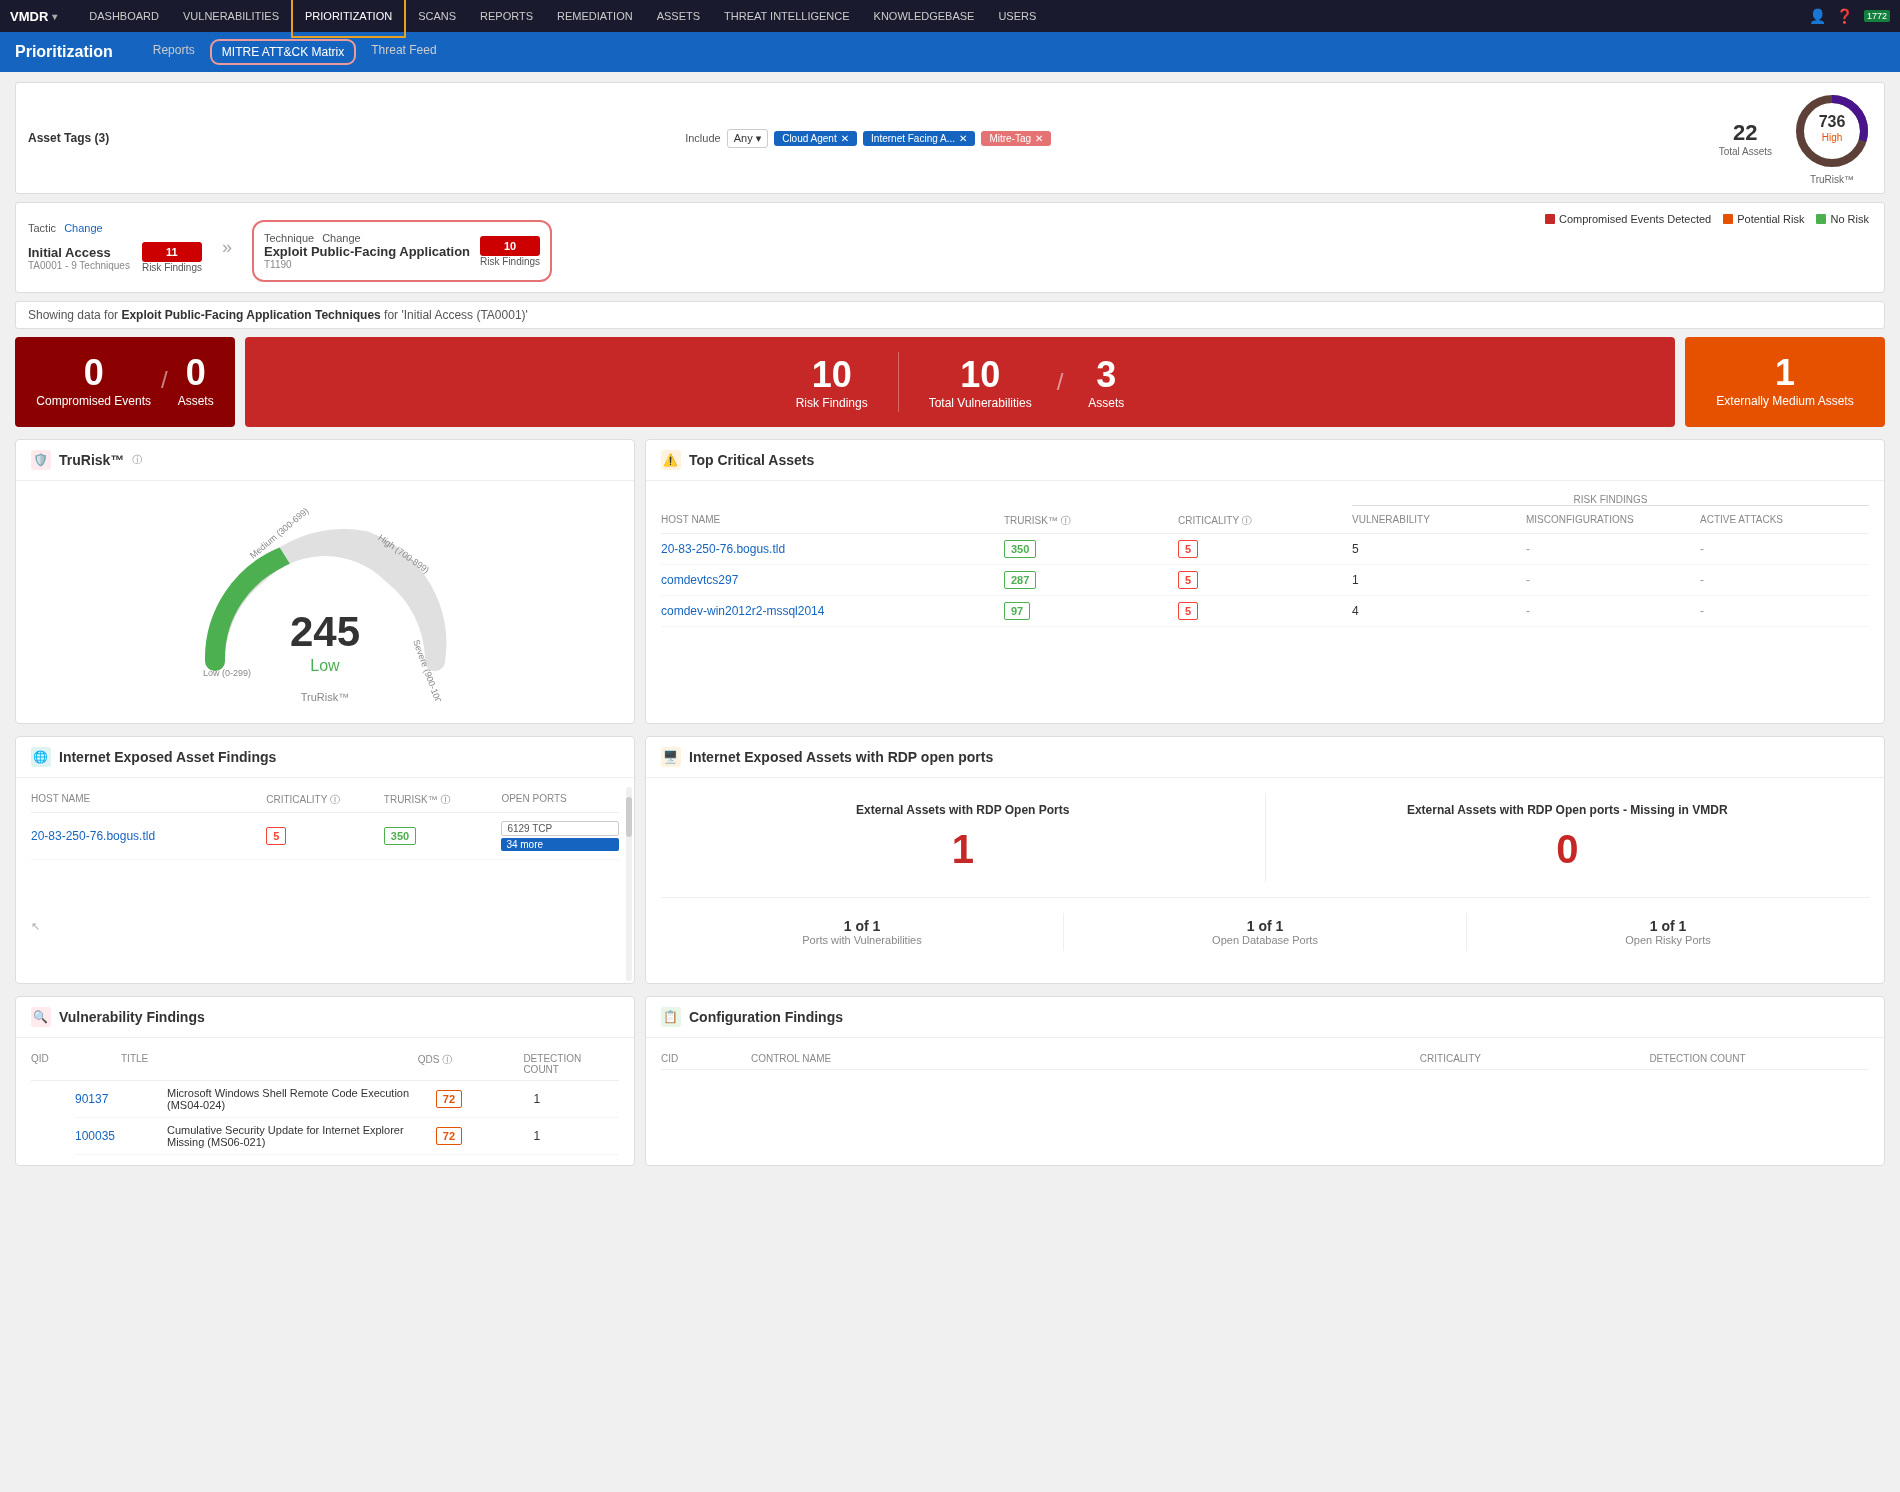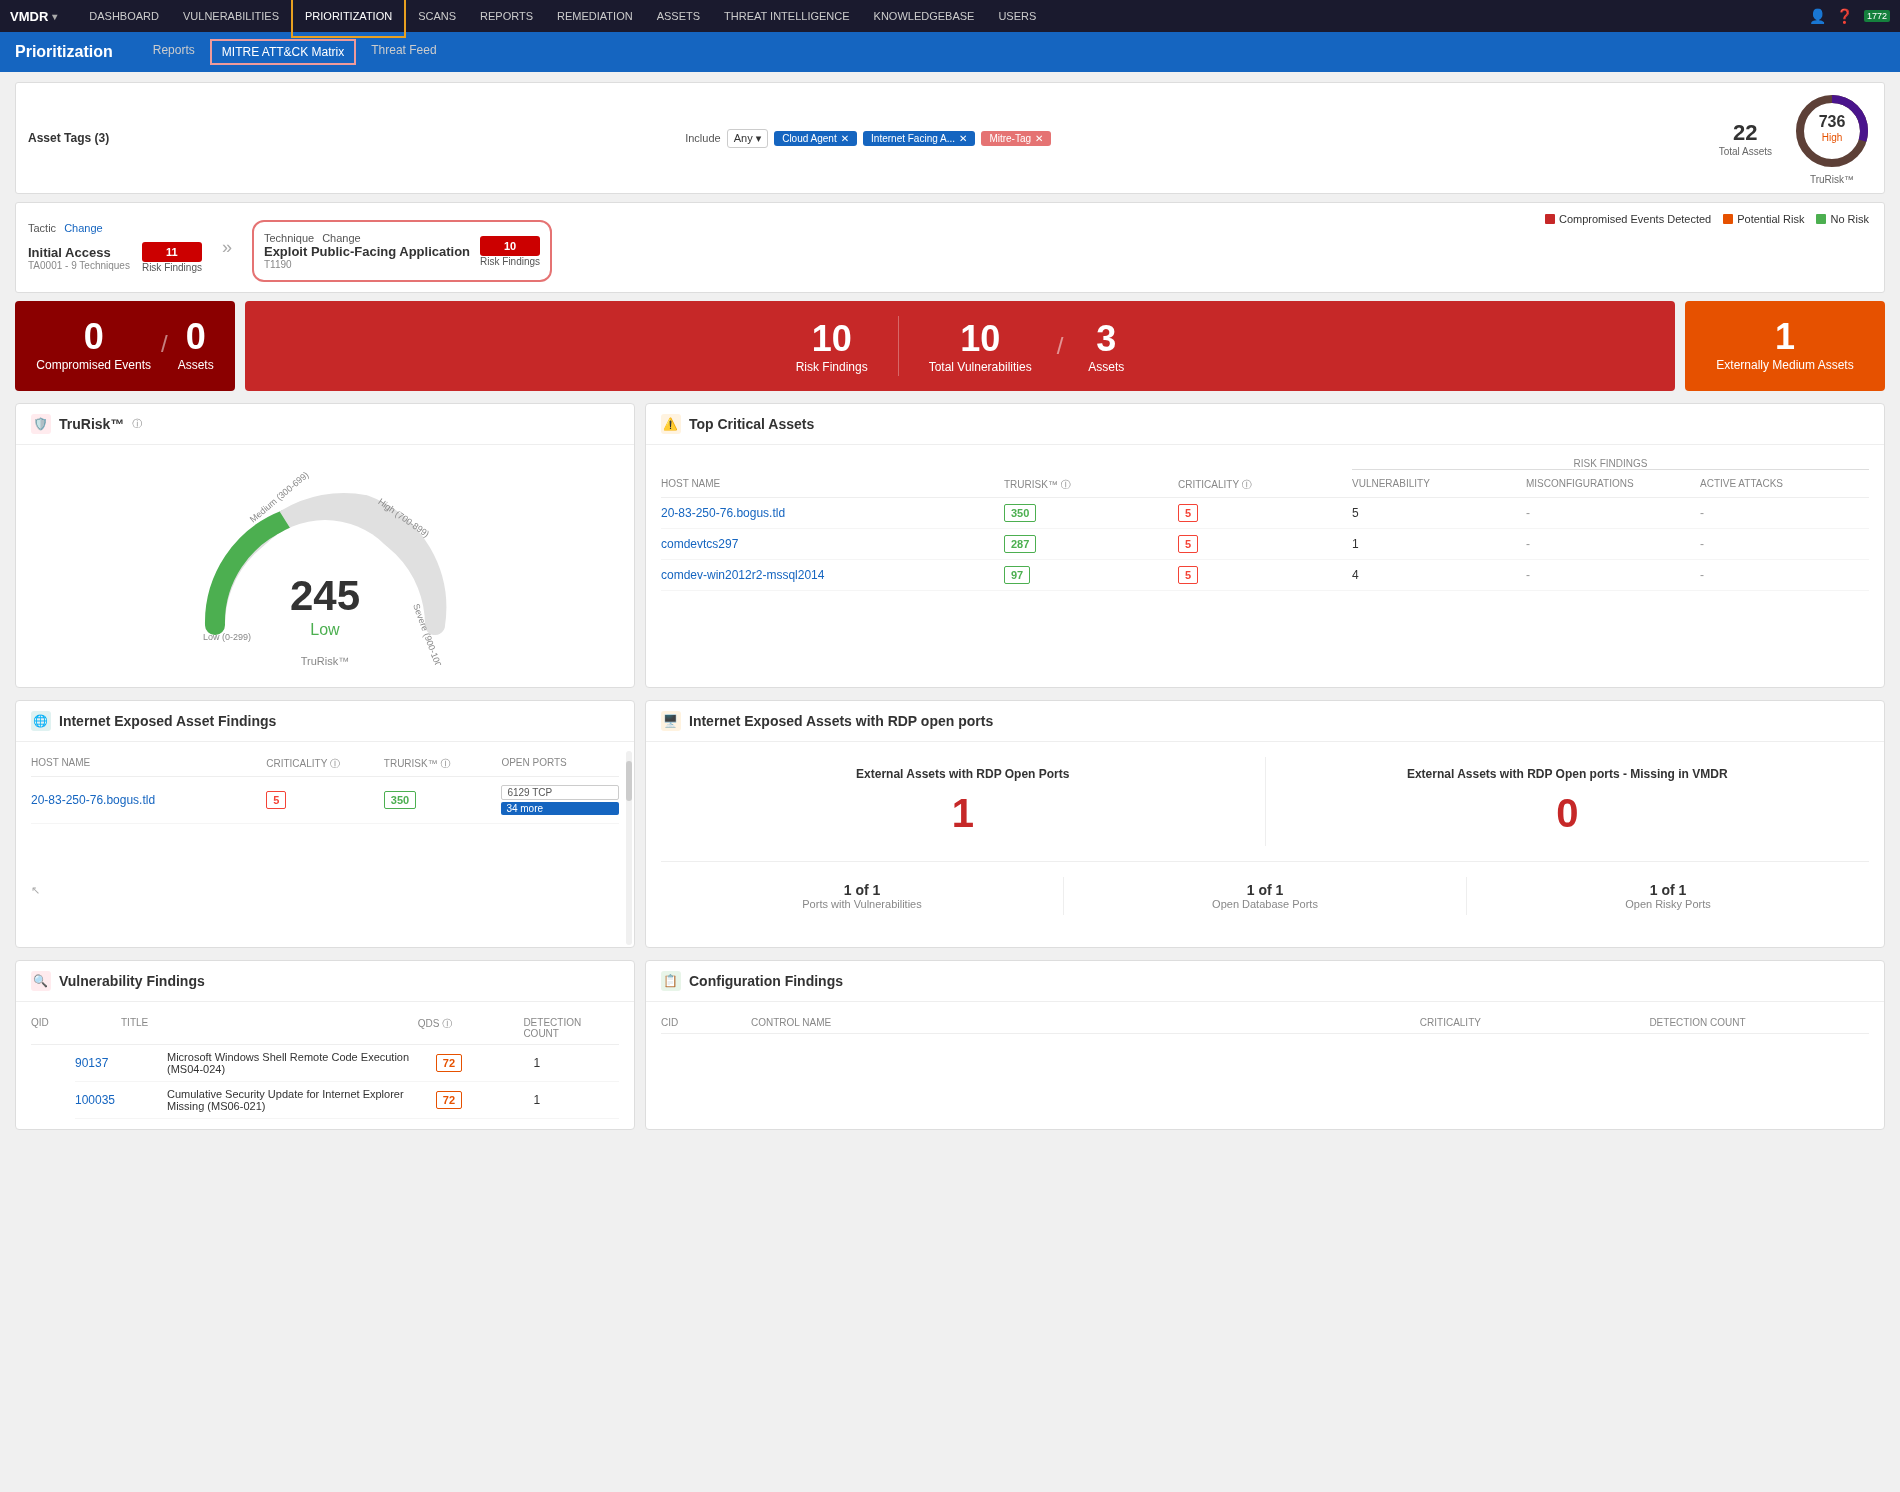--- a/index.html
+++ b/index.html
@@ -14,21 +14,21 @@
     .top-nav .nav-item.highlighted { border: 1px solid #e8a020; color: #fff; }
     .top-nav .nav-right { display: flex; align-items: center; gap: 10px; }
     .top-nav .nav-right .icon-btn { color: #ccc; font-size: 14px; cursor: pointer; }
     .top-nav .nav-right .badge { background: #15803d; color: #fff; font-size: 9px; padding: 1px 3px; border-radius: 2px; }
 
     
     .sub-header { background: #1565c0; display: flex; align-items: center; height: 40px; padding: 0 15px; gap: 20px; }
     .sub-header .page-title { color: #fff; font-size: 16px; font-weight: bold; }
     .sub-header .sub-nav { display: flex; gap: 5px; margin-left: 10px; }
     .sub-header .sub-nav-item { color: #ccc; font-size: 12px; padding: 4px 10px; cursor: pointer; border-radius: 3px; }
-    .sub-header .sub-nav-item.boxed { border: 2px solid #e57373; color: #fff; border-radius: 0; }
+    .sub-header .sub-nav-item.boxed { border: 2px solid #e57373; color: #fff; border-radius: 9px; }
 
     
     .main { padding: 10px 15px; }
 
     
     .asset-tags-bar { background: #fff; padding: 8px 12px; display: flex; align-items: center; gap: 10px; border: 1px solid #ddd; border-radius: 3px; margin-bottom: 8px; }
     .asset-tags-title { font-weight: bold; font-size: 12px; flex: 1; }
     .tag-filter { display: flex; align-items: center; gap: 6px; }
     .include-label { font-size: 11px; color: #555; }
     .any-dropdown { display: flex; align-items: center; gap: 3px; font-size: 11px; border: 1px solid #ccc; padding: 2px 6px; border-radius: 3px; cursor: pointer; background: #fff; }
@@ -256,20 +256,23 @@
         <div class="legend-dot" style="background:#e65100;"></div>
         <span>Potential Risk</span>
       </div>
       <div class="legend-item">
         <div class="legend-dot" style="background:#4caf50;"></div>
         <span>No Risk</span>
       </div>
     </div>
   </div>
 
+  <div class="info-bar">
+    <span>Showing data for </span><strong>Exploit Public-Facing Application Techniques</strong><span> for 'Initial Access (TA0001)'</span>
+  </div>
 
   <div class="summary-cards">
 
     <div class="card-dark-red">
       <div class="card-row">
         <div style="text-align:center;">
           <div class="card-num">0</div>
           <div class="card-label">Compromised Events</div>
         </div>
         <div class="divider">/</div>

